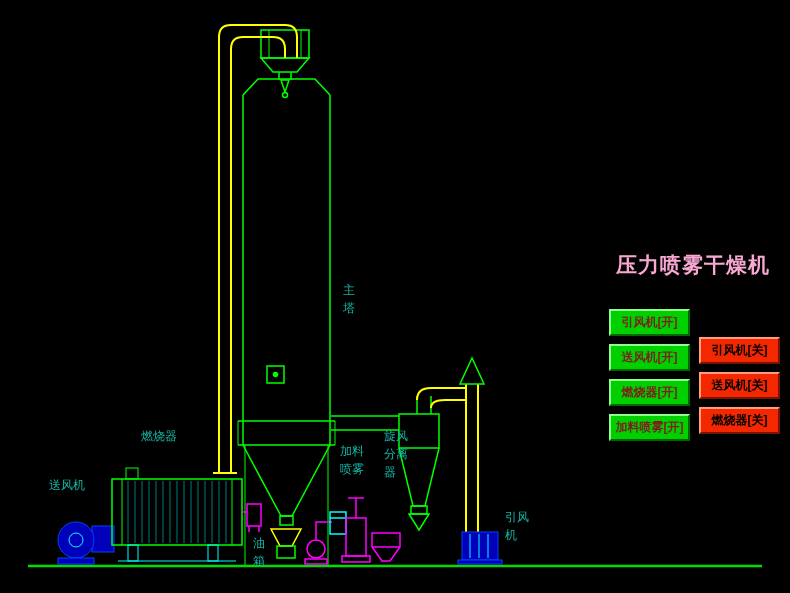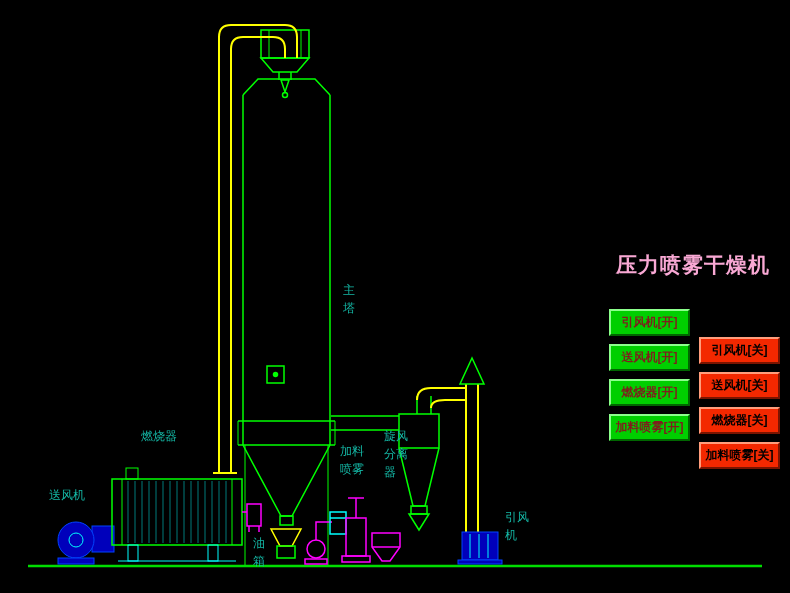--- a/index.html
+++ b/index.html
@@ -161,30 +161,29 @@
 
     <g fill="none" stroke="#ff00ff" stroke-width="1.5">
       <path d="M372,533 L400,533 L400,547 L390,561 L382,561 L372,547 Z"></path>
       <line x1="372" y1="547" x2="400" y2="547"></line>
     </g>
 
   </svg>
 
   <div class="lbl w1" style="left:343px;top:281px">主塔</div>
   <div class="lbl" style="left:141px;top:427px">燃烧器</div>
-  <div class="lbl" style="left:49px;top:486px">送风机</div>
+  <div class="lbl" style="left:49px;top:476px">送风机</div>
   <div class="lbl w2" style="left:505px;top:508px">引风机</div>
   <div class="lbl w1" style="left:253px;top:534px">油箱</div>
   <div class="lbl w2" style="left:384px;top:427px">旋风分离器</div>
   <div class="lbl w2" style="left:340px;top:442px">加料喷雾</div>
 
   <div class="title">压力喷雾干燥机</div>
 
   <div class="btn on c1 r1">引风机[开]</div>
   <div class="btn off c2 r1">引风机[关]</div>
   <div class="btn on c1 r2">送风机[开]</div>
   <div class="btn off c2 r2">送风机[关]</div>
   <div class="btn on c1 r3">燃烧器[开]</div>
   <div class="btn off c2 r3">燃烧器[关]</div>
   <div class="btn on c1 r4">加料喷雾[开]</div>
-  <div class="btn off c2 r4">加料喷雾[关]</div>
 
 </div>
 
 </body></html>

